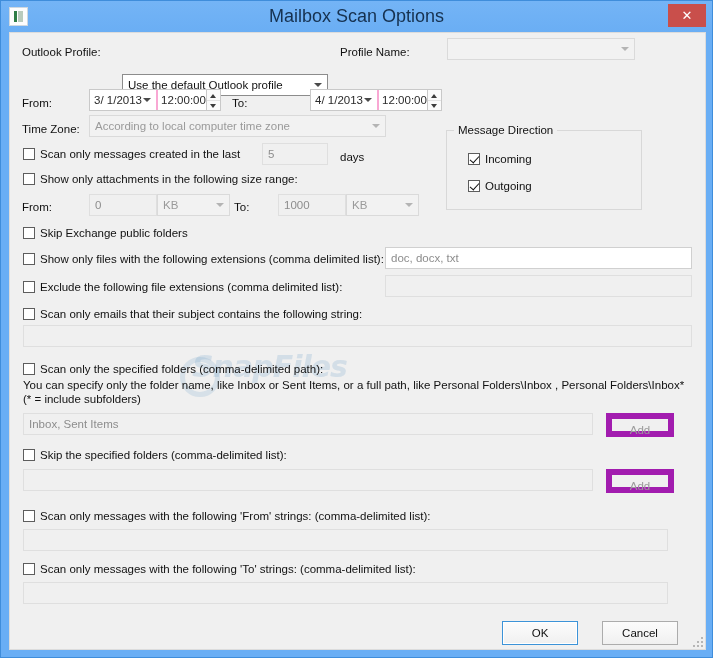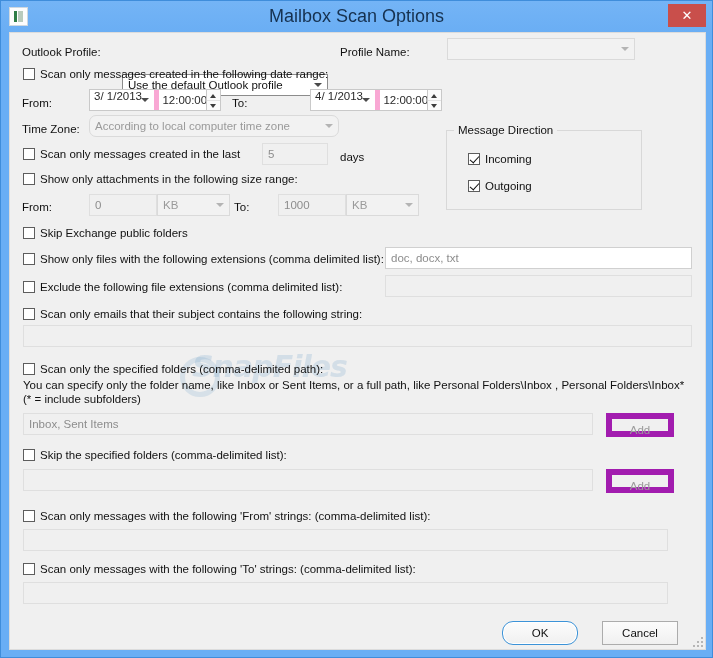--- a/index.html
+++ b/index.html
@@ -106,22 +106,22 @@
     font-size:11.5px;color:#9a9a9a;line-height:20px;padding:0 18px 0 5px;
     white-space:nowrap;overflow:hidden;
   }
   .combo-dis .arw{border-top-color:#b4b4b4;}
   
   .dt{
     position:absolute;box-sizing:border-box;height:22px;
     background:#fff;border:1px solid #c9c9c9;display:flex;align-items:stretch;
   }
   .dt .datepart{
-    position:relative;display:flex;align-items:flex-start;
-    padding:0 4px;border-right:5px solid #f9a8d4;
+    position:relative;display:flex;align-items:center;
+    padding:0 4px;border-right:2px solid #f9a8d4;
     font-size:11.5px;color:#2a2a2a;white-space:nowrap;
   }
   .dt .datepart span{display:inline-block;}
   .dt .timepart{
     display:flex;align-items:center;padding:0 2px 0 3px;
     font-size:11.5px;color:#2a2a2a;white-space:nowrap;overflow:hidden;
   }
   .spin{
     width:13px;border-left:1px solid #c9c9c9;
     display:flex;flex-direction:column;cursor:pointer;
@@ -184,24 +184,20 @@
     <div class="combo" style="left:112px;top:5px;width:206px;">
       <span>Use the default Outlook profile</span>
       <span class="arw"></span>
     </div>
     <div class="abs lbl" style="left:330px;top:12px;">Profile Name:</div>
     <div class="combo-dis" style="left:437px;top:5px;width:188px;">
       <span></span>
       <span class="arw"></span>
     </div>
 
-    <div class="cbrow" style="left:13px;top:34px;">
-      <span class="cb"></span>
-      <span class="lbl">Scan only messages created in the following date range:</span>
-    </div>
 
     <div class="abs lbl" style="left:12px;top:63px;">From:</div>
     <div class="dt" style="left:79px;top:56px;width:132px;">
       <div class="datepart" style="width:78px;">
         <span>3/  1/2013</span>
         <span class="arw"></span>
       </div>
       <div class="timepart">
         <span>12:00:00 Al</span>
       </div>
@@ -219,21 +215,21 @@
       <div class="timepart">
         <span>12:00:00 Al</span>
       </div>
       <div class="spin">
           <div></div>
           <div></div>
         </div>
     </div>
 
     <div class="abs lbl" style="left:12px;top:89px;">Time Zone:</div>
-    <div class="combo-dis" style="left:79px;top:82px;width:250px;border-radius:7px;">
+    <div class="combo-dis" style="left:79px;top:82px;width:297px;">
       <span>According to local computer time zone</span>
       <span class="arw"></span>
     </div>
 
     <div class="cbrow" style="left:13px;top:114px;">
       <span class="cb"></span>
       <span class="lbl">Scan only messages created in the last</span>
     </div>
     <div class="tin dis" style="left:252px;top:110px;width:66px;">5</div>
     <div class="abs lbl" style="left:330px;top:117px;">days</div>
@@ -310,21 +306,21 @@
       <span class="lbl">Scan only messages with the following 'From' strings: (comma-delimited list):</span>
     </div>
     <div class="tin dis" style="left:13px;top:496px;width:645px;"></div>
 
     <div class="cbrow" style="left:13px;top:529px;">
       <span class="cb"></span>
       <span class="lbl">Scan only messages with the following 'To' strings: (comma-delimited list):</span>
     </div>
     <div class="tin dis" style="left:13px;top:549px;width:645px;"></div>
 
-    <div class="btn default" style="left:492px;top:588px;width:76px;border-radius:11px;">OK</div>
+    <div class="btn default" style="left:492px;top:588px;width:76px;">OK</div>
     <div class="btn" style="left:592px;top:588px;width:76px;">Cancel</div>
 
     <div class="grip">
       <i style="right:0;bottom:0;"></i>
       <i style="right:4px;bottom:0;"></i>
       <i style="right:8px;bottom:0;"></i>
       <i style="right:0;bottom:4px;"></i>
       <i style="right:4px;bottom:4px;"></i>
       <i style="right:0;bottom:8px;"></i>
     </div>

